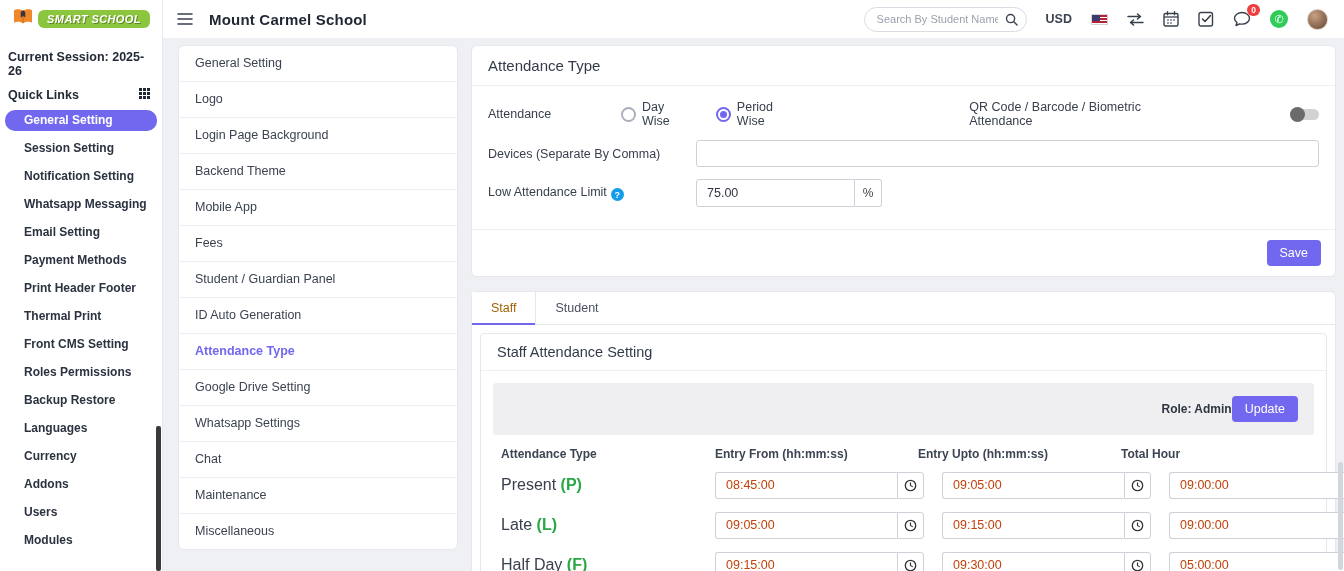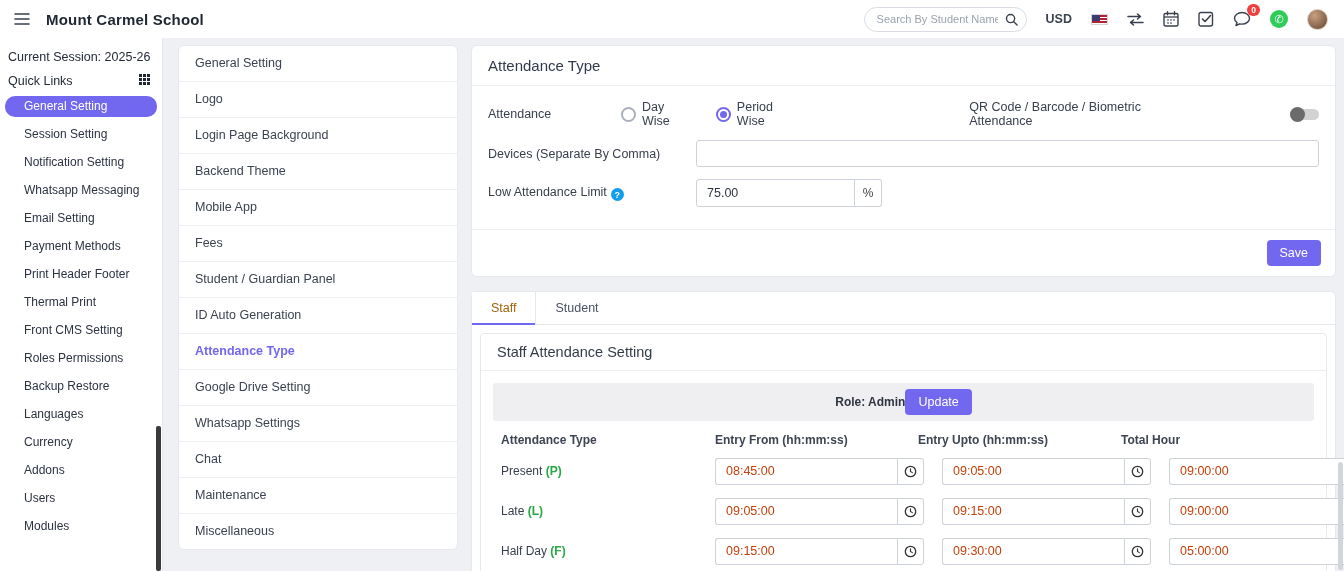--- a/index.html
+++ b/index.html
@@ -23,21 +23,21 @@
   .flag::after { content:""; position:absolute; left:0; top:0; width:8px; height:6px; background:#3c3b6e; }
   .h-icon { display:flex; align-items:center; position:relative; cursor:pointer; }
   .chat-badge { position:absolute; top:-7px; right:-9px; background:#f03e3e; color:#fff; font-size:8.5px; font-weight:bold; border-radius:8px; padding:1px 4px; line-height:1.2; }
   .whatsapp { width:18px; height:18px; border-radius:50%; background:#2FCC59; color:#fff; font-size:11px; display:flex; align-items:center; justify-content:center; }
   .avatar { width:21px; height:21px; border-radius:50%; background:radial-gradient(circle at 35% 30%, #c9a183, #7b5a44 75%); border:1px solid #d8c7b6; }
 
   
   .main-row { position:absolute; top:38px; left:0; width:1344px; height:533px; display:flex; }
 
   
-  .sidebar { width:163px; background:#fff; border-right:1px solid #e6e8ee; padding-top:6px; position:relative; flex-shrink:0; }
+  .sidebar { width:163px; background:#fff; border-right:1px solid #e6e8ee; padding-top:6px; position:relative; flex-shrink:0;font-weight:bold; }
   .session-label { font-size:12.5px; color:#232a36; padding:6px 8px 2px 8px; }
   .quick-links-row { display:flex; align-items:center; justify-content:space-between; padding:8px 12px 6px 8px; font-size:12.5px; color:#232a36; }
   .side-nav { margin-top:2px; }
   .side-item { display:block; font-size:12px; color:#2b3240; padding:4px 4px 4px 24px; margin:0 0 7px 0; cursor:pointer; text-decoration:none; line-height:13px; }
   .side-item.active { background:#7267EF; color:#fff; margin:0 5px 7px 5px; padding:4px 4px 4px 19px; border-radius:10px; }
   .side-scroll { position:absolute; right:1px; top:388px; width:5px; height:145px; background:#3a3a3a; border-radius:2px; }
 
   
   .settings-card { width:280px; margin:7px 0 0 15px; background:#fff; border:1px solid #e7e8ee; border-radius:6px; align-self:flex-start; flex-shrink:0; overflow:hidden; }
   .menu-item { padding:10px 16px; font-size:12.5px; color:#3b4250; border-bottom:1px solid #eeeff3; cursor:pointer; line-height:15px; }
@@ -74,39 +74,49 @@
   
   .tabs-card { margin-top:14px; height:320px; }
   .tabs-bar { display:flex; border-bottom:1px solid #e7e8ee; }
   .tab { padding:9px 19px; font-size:12.5px; color:#4a5160; cursor:pointer; position:relative; background:#fff; }
   .tab.active { border-right:1px solid #e7e8ee; color:#a16207; }
   .tab.active::after { content:""; position:absolute; left:0; right:0; bottom:-1px; height:2px; background:#7267EF; }
   .tabs-content { padding:8px; }
   .inner-card { border:1px solid #e7e8ee; border-radius:4px; background:#fff; }
   .inner-title { padding:10px 16px; font-size:14.5px; color:#333b4b; border-bottom:1px solid #eeeff3; }
   .inner-body { padding:12px; }
-  .role-bar { background:#efeff2; border-radius:3px; padding:14px 16px; display:flex; align-items:center; justify-content:center; height:38px; }
+  .role-bar { background:#efeff2; border-radius:3px; padding:14px 16px; display:flex; align-items:center; justify-content:flex-end; height:52px; }
   .role-label { font-size:12px; font-weight:bold; color:#2f3540; }
 
   .att-table { padding:0 8px; }
   .t-head, .t-row { display:grid; grid-template-columns:196px 1fr 1fr 1fr; column-gap:18px; align-items:center; }
   .t-head { margin:12px 0 4px 0; font-size:12px; font-weight:bold; color:#3d4553; }
   .t-row { height:40px; }
-  .row-name { font-size:12px; color:#39404d; }
+  .row-name { font-size:16px; color:#39404d; }
   .row-code { color:#28a745; font-weight:bold; }
   .tg { display:flex; height:27px; }
   .tg input { flex:1; min-width:0; border:1px solid #cdd2d9; border-right:none; border-radius:3px 0 0 3px; padding:0 10px; font-size:12.5px; color:#c2410c; font-family:inherit; outline:none; }
   .clock-btn { width:27px; border:1px solid #cdd2d9; border-radius:0 3px 3px 0; background:#fff; display:flex; align-items:center; justify-content:center; cursor:pointer; flex-shrink:0; }
 
   .page-scroll { position:absolute; right:1px; top:462px; width:5px; height:108px; background:#d2d5db; border-radius:3px; z-index:6; }
 </style>
 </head>
 <body>
 
 <header class="header">
+  <div class="logo-area">
+    <span>
+      <svg width="22" height="18" viewBox="0 0 24 20">
+        <path d="M12 3 C9 .8 4 .8 2 2.6 V16.4 C4.5 14.8 9.5 15 12 17 C14.5 15 19.5 14.8 22 16.4 V2.6 C20 .8 15 .8 12 3 Z" fill="#EF8829"></path>
+        <path d="M12 3 V17" stroke="#c96e14" stroke-width="1.2"></path>
+        <path d="M12 2.5 L9.5 4.5 V10.5 L12 8.8 L14.5 10.5 V4.5 Z" fill="#3a3440"></path>
+      </svg>
+    </span>
+    <span class="brand-badge">SMART SCHOOL</span>
+  </div>
   <button class="hamburger">
     <svg width="16" height="12" viewBox="0 0 16 12">
         <path d="M1 1h14M1 6h14M1 11h14" stroke="#39404d" stroke-width="1.6" stroke-linecap="round"></path>
       </svg>
   </button>
   <h1 class="school-title">Mount Carmel School</h1>
 
   <div class="header-right">
     <div class="search-box">
       <input type="text" placeholder="Search By Student Name," style="">

